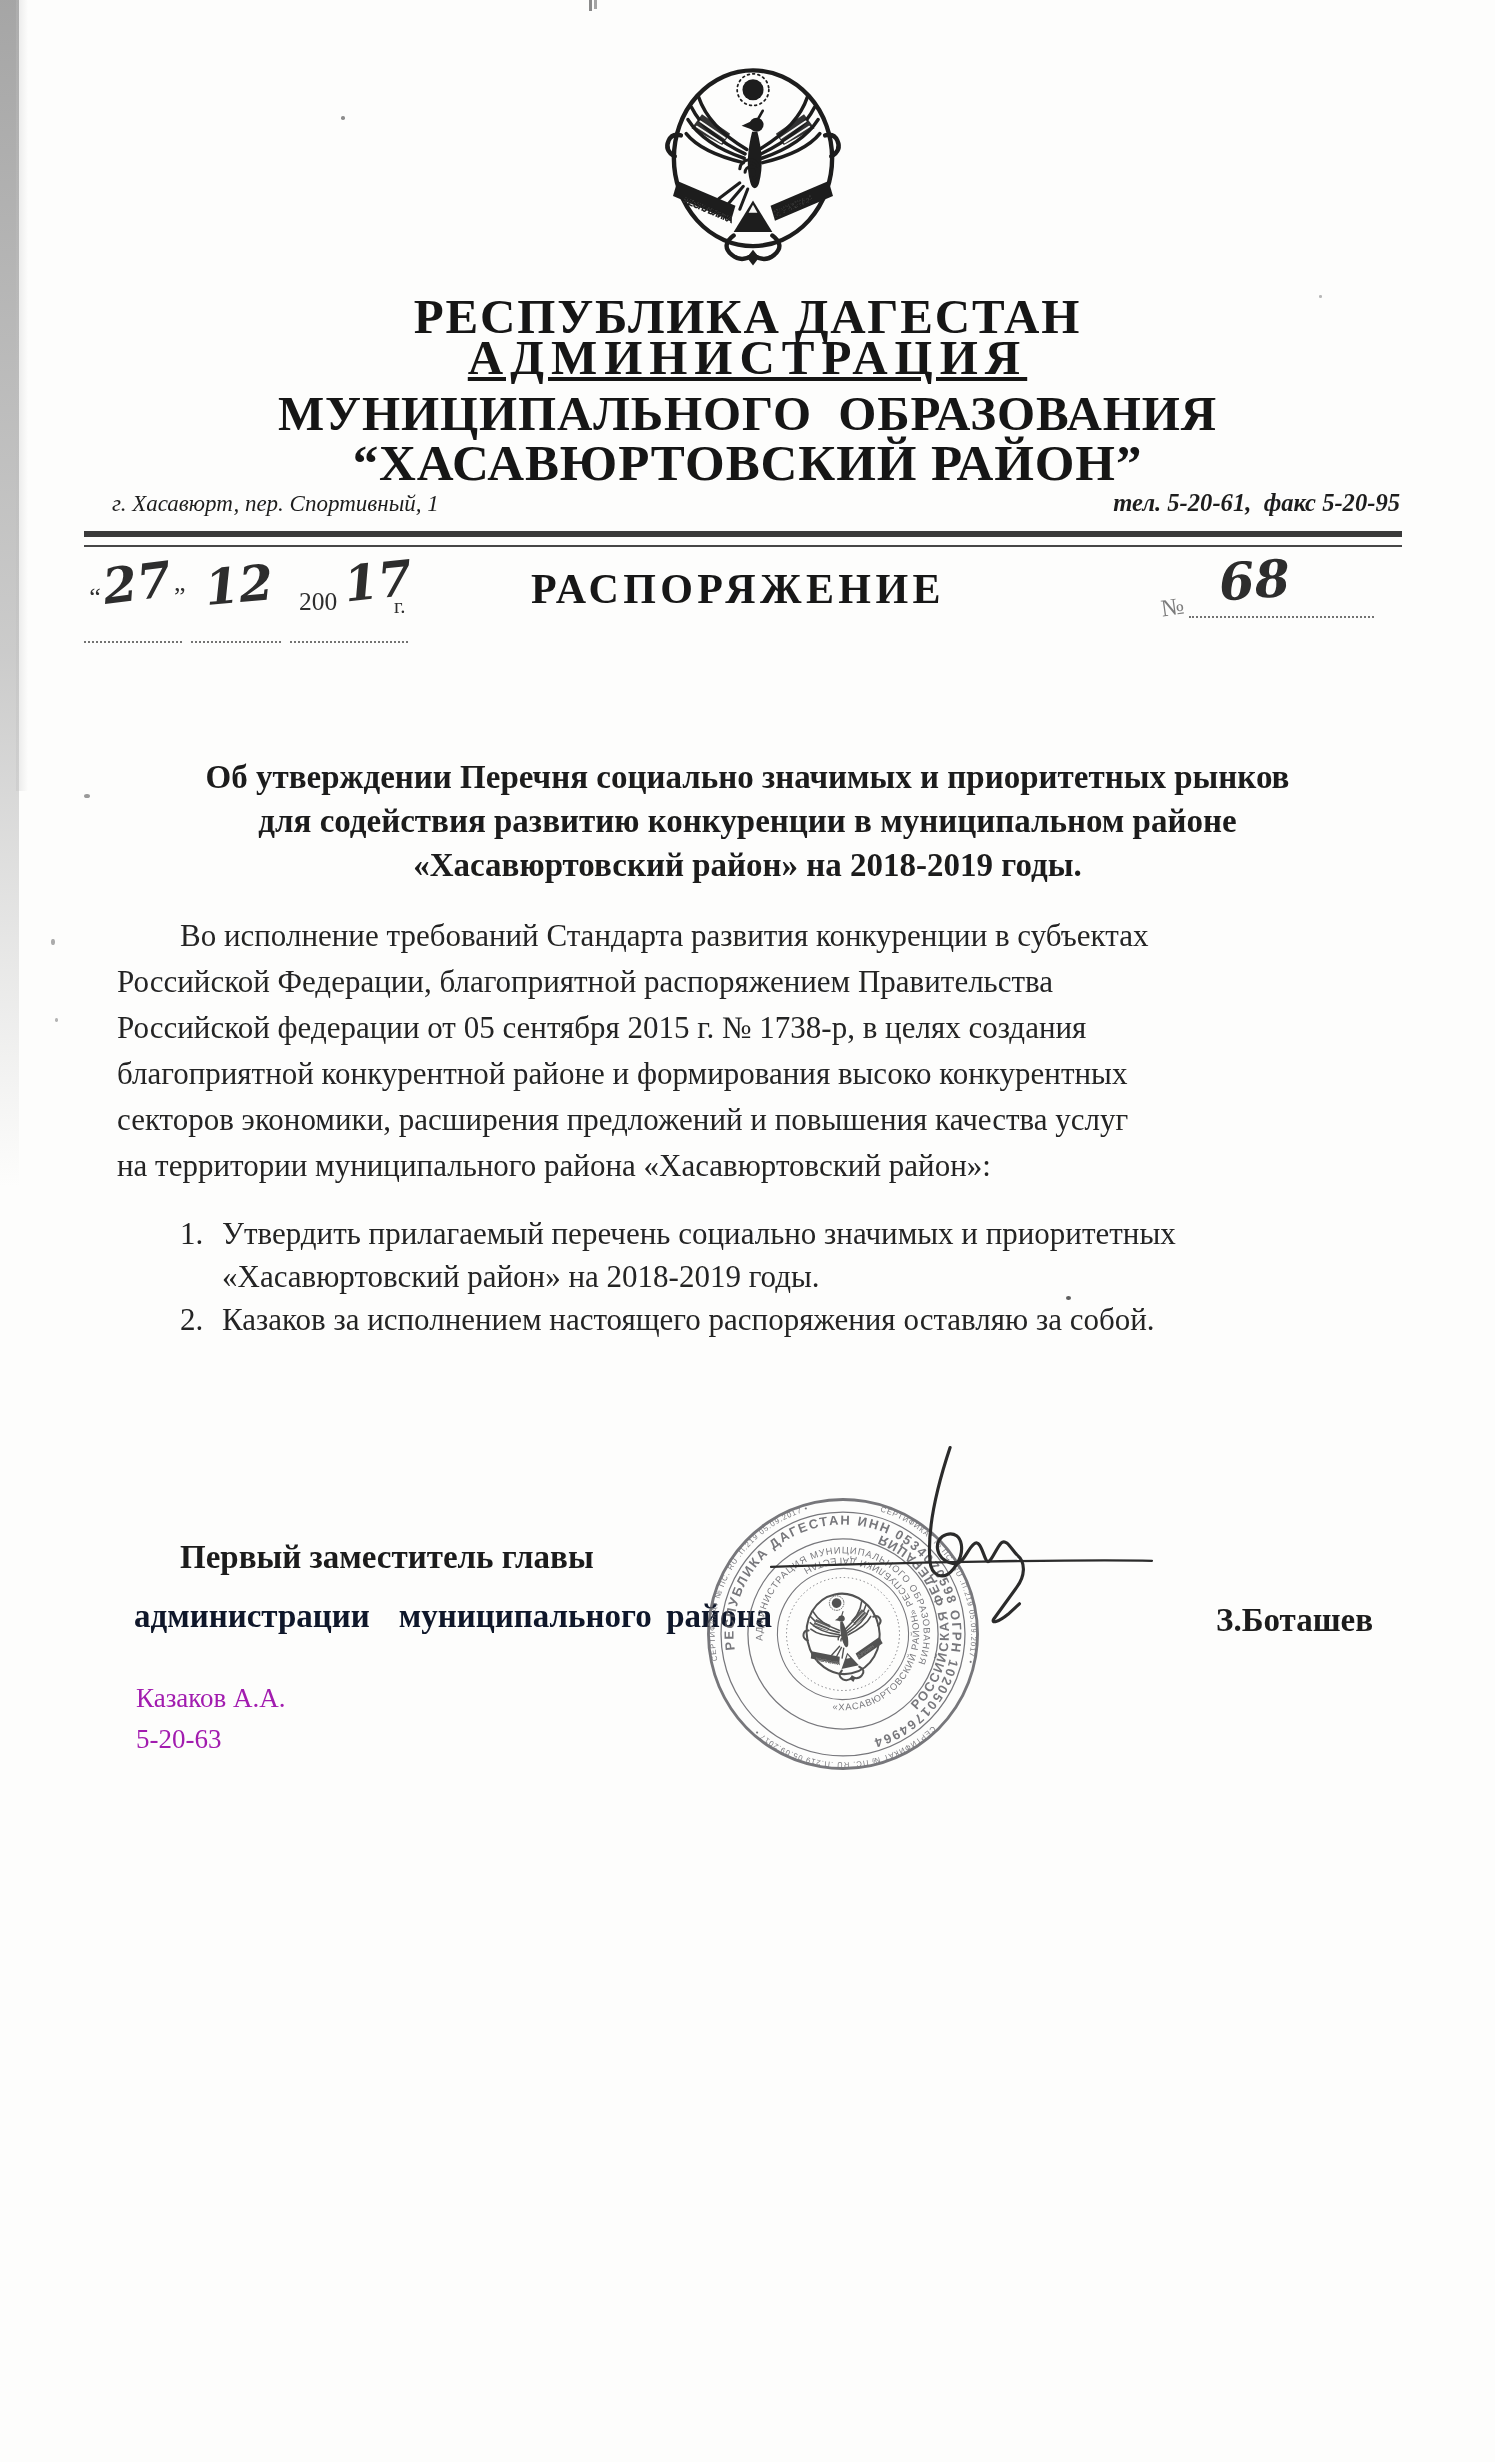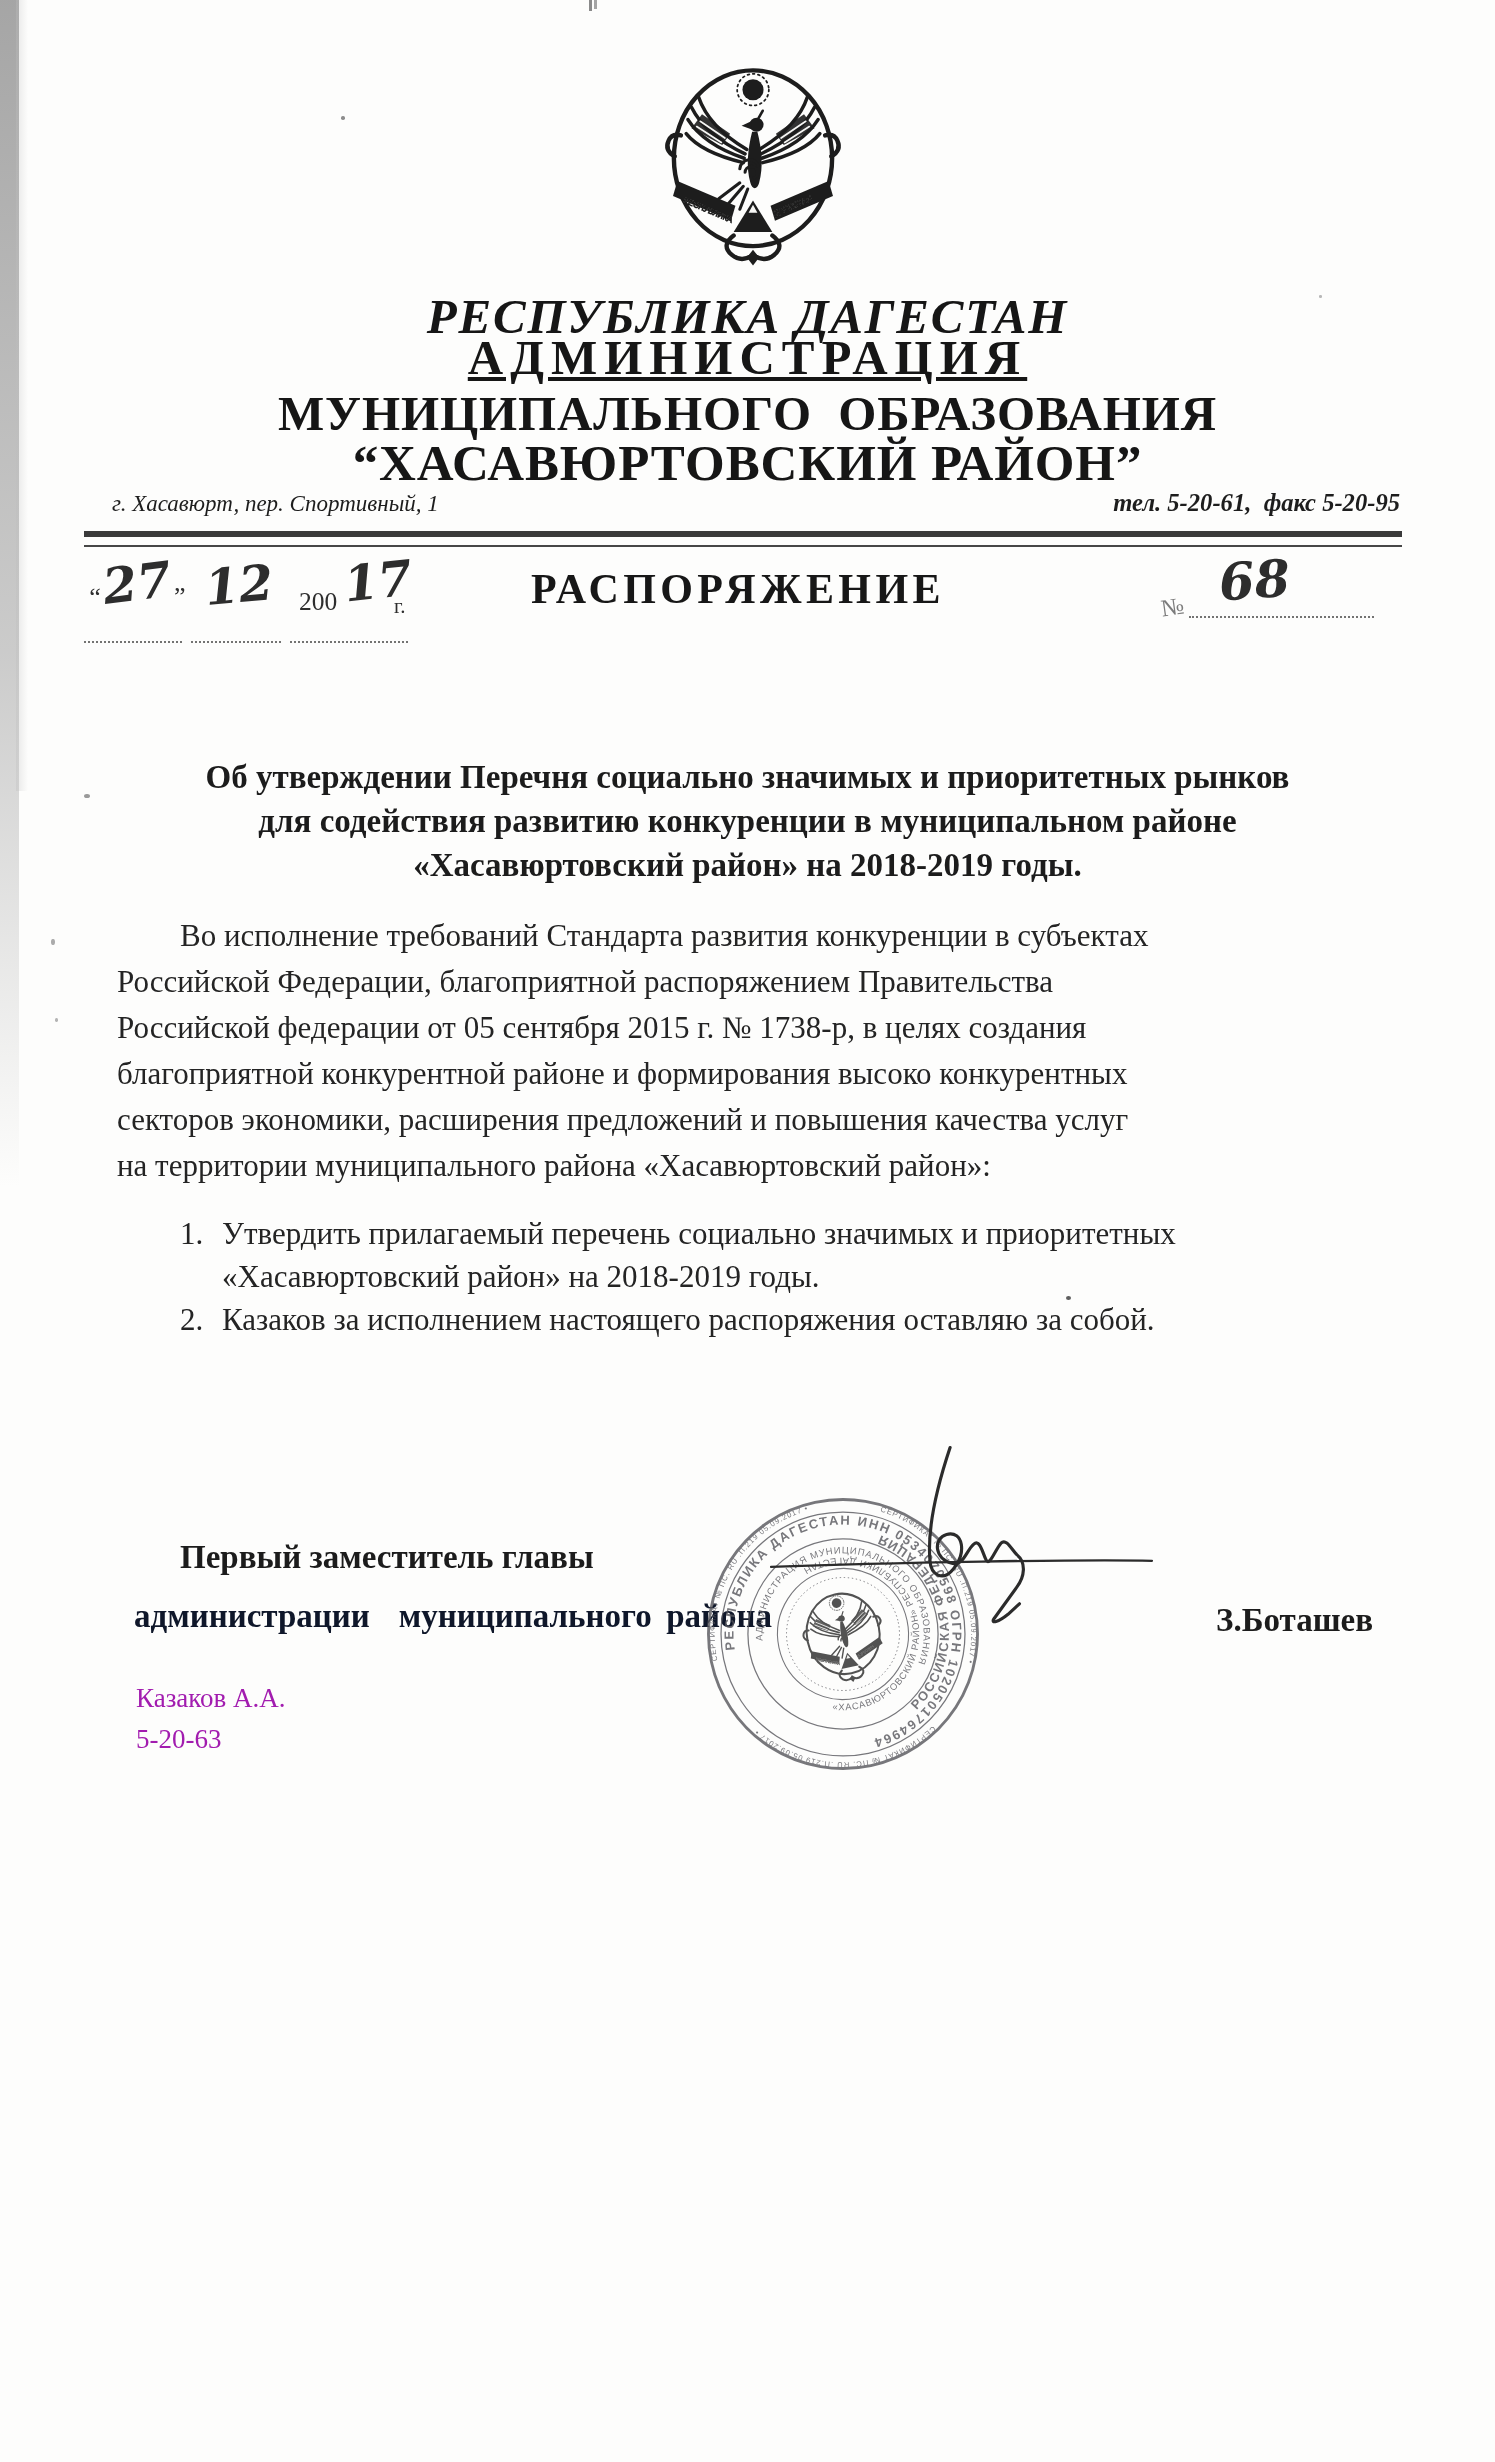--- a/index.html
+++ b/index.html
@@ -11,21 +11,21 @@
   .abs{position:absolute;}
   
   .scan-strip{left:0;top:0;width:19.3px;height:1187px;
     background:linear-gradient(to bottom, rgba(150,150,150,.85) 0%, rgba(170,170,170,.6) 55%, rgba(190,190,190,0) 100%);}
   .scan-strip-soft{left:16px;top:0;width:12.3px;height:791px;
     background:linear-gradient(to right, rgba(190,190,190,.35), rgba(190,190,190,0));}
   .top-tick{top:0;width:2.6px;height:11.4px;background:#8a8a8a;}
   .speck{border-radius:50%;}
   
   .org-line{left:0;right:0;text-align:center;font-weight:bold;color:#161616;white-space:pre;}
-  .org-1{top:288px;font-size:49px;letter-spacing:1.8px;font-style:italic;}
+  .org-1{top:288px;font-size:49px;letter-spacing:1.8px;}
   .org-2{top:329px;font-size:49px;letter-spacing:7px;text-decoration:underline;}
   .org-3{top:385px;font-size:49px;letter-spacing:0.9px;}
   .org-4{top:434px;font-size:51px;letter-spacing:0.9px;}
   .addr-row{left:84px;right:95px;top:489px;display:flex;justify-content:space-between;align-items:flex-end;}
   .addr-left{font-style:italic;font-size:23px;color:#1d1d1d;margin-left:28px;}
   .addr-right{font-style:italic;font-weight:bold;font-size:24.6px;color:#1d1d1d;white-space:pre;}
   .rule{left:84px;right:93px;top:531px;height:8px;
     border-top:6.2px solid #2a2a2a;border-bottom:2.6px solid #383838;opacity:.92;}
   
   .doc-type{left:492px;width:492px;top:565px;text-align:center;

